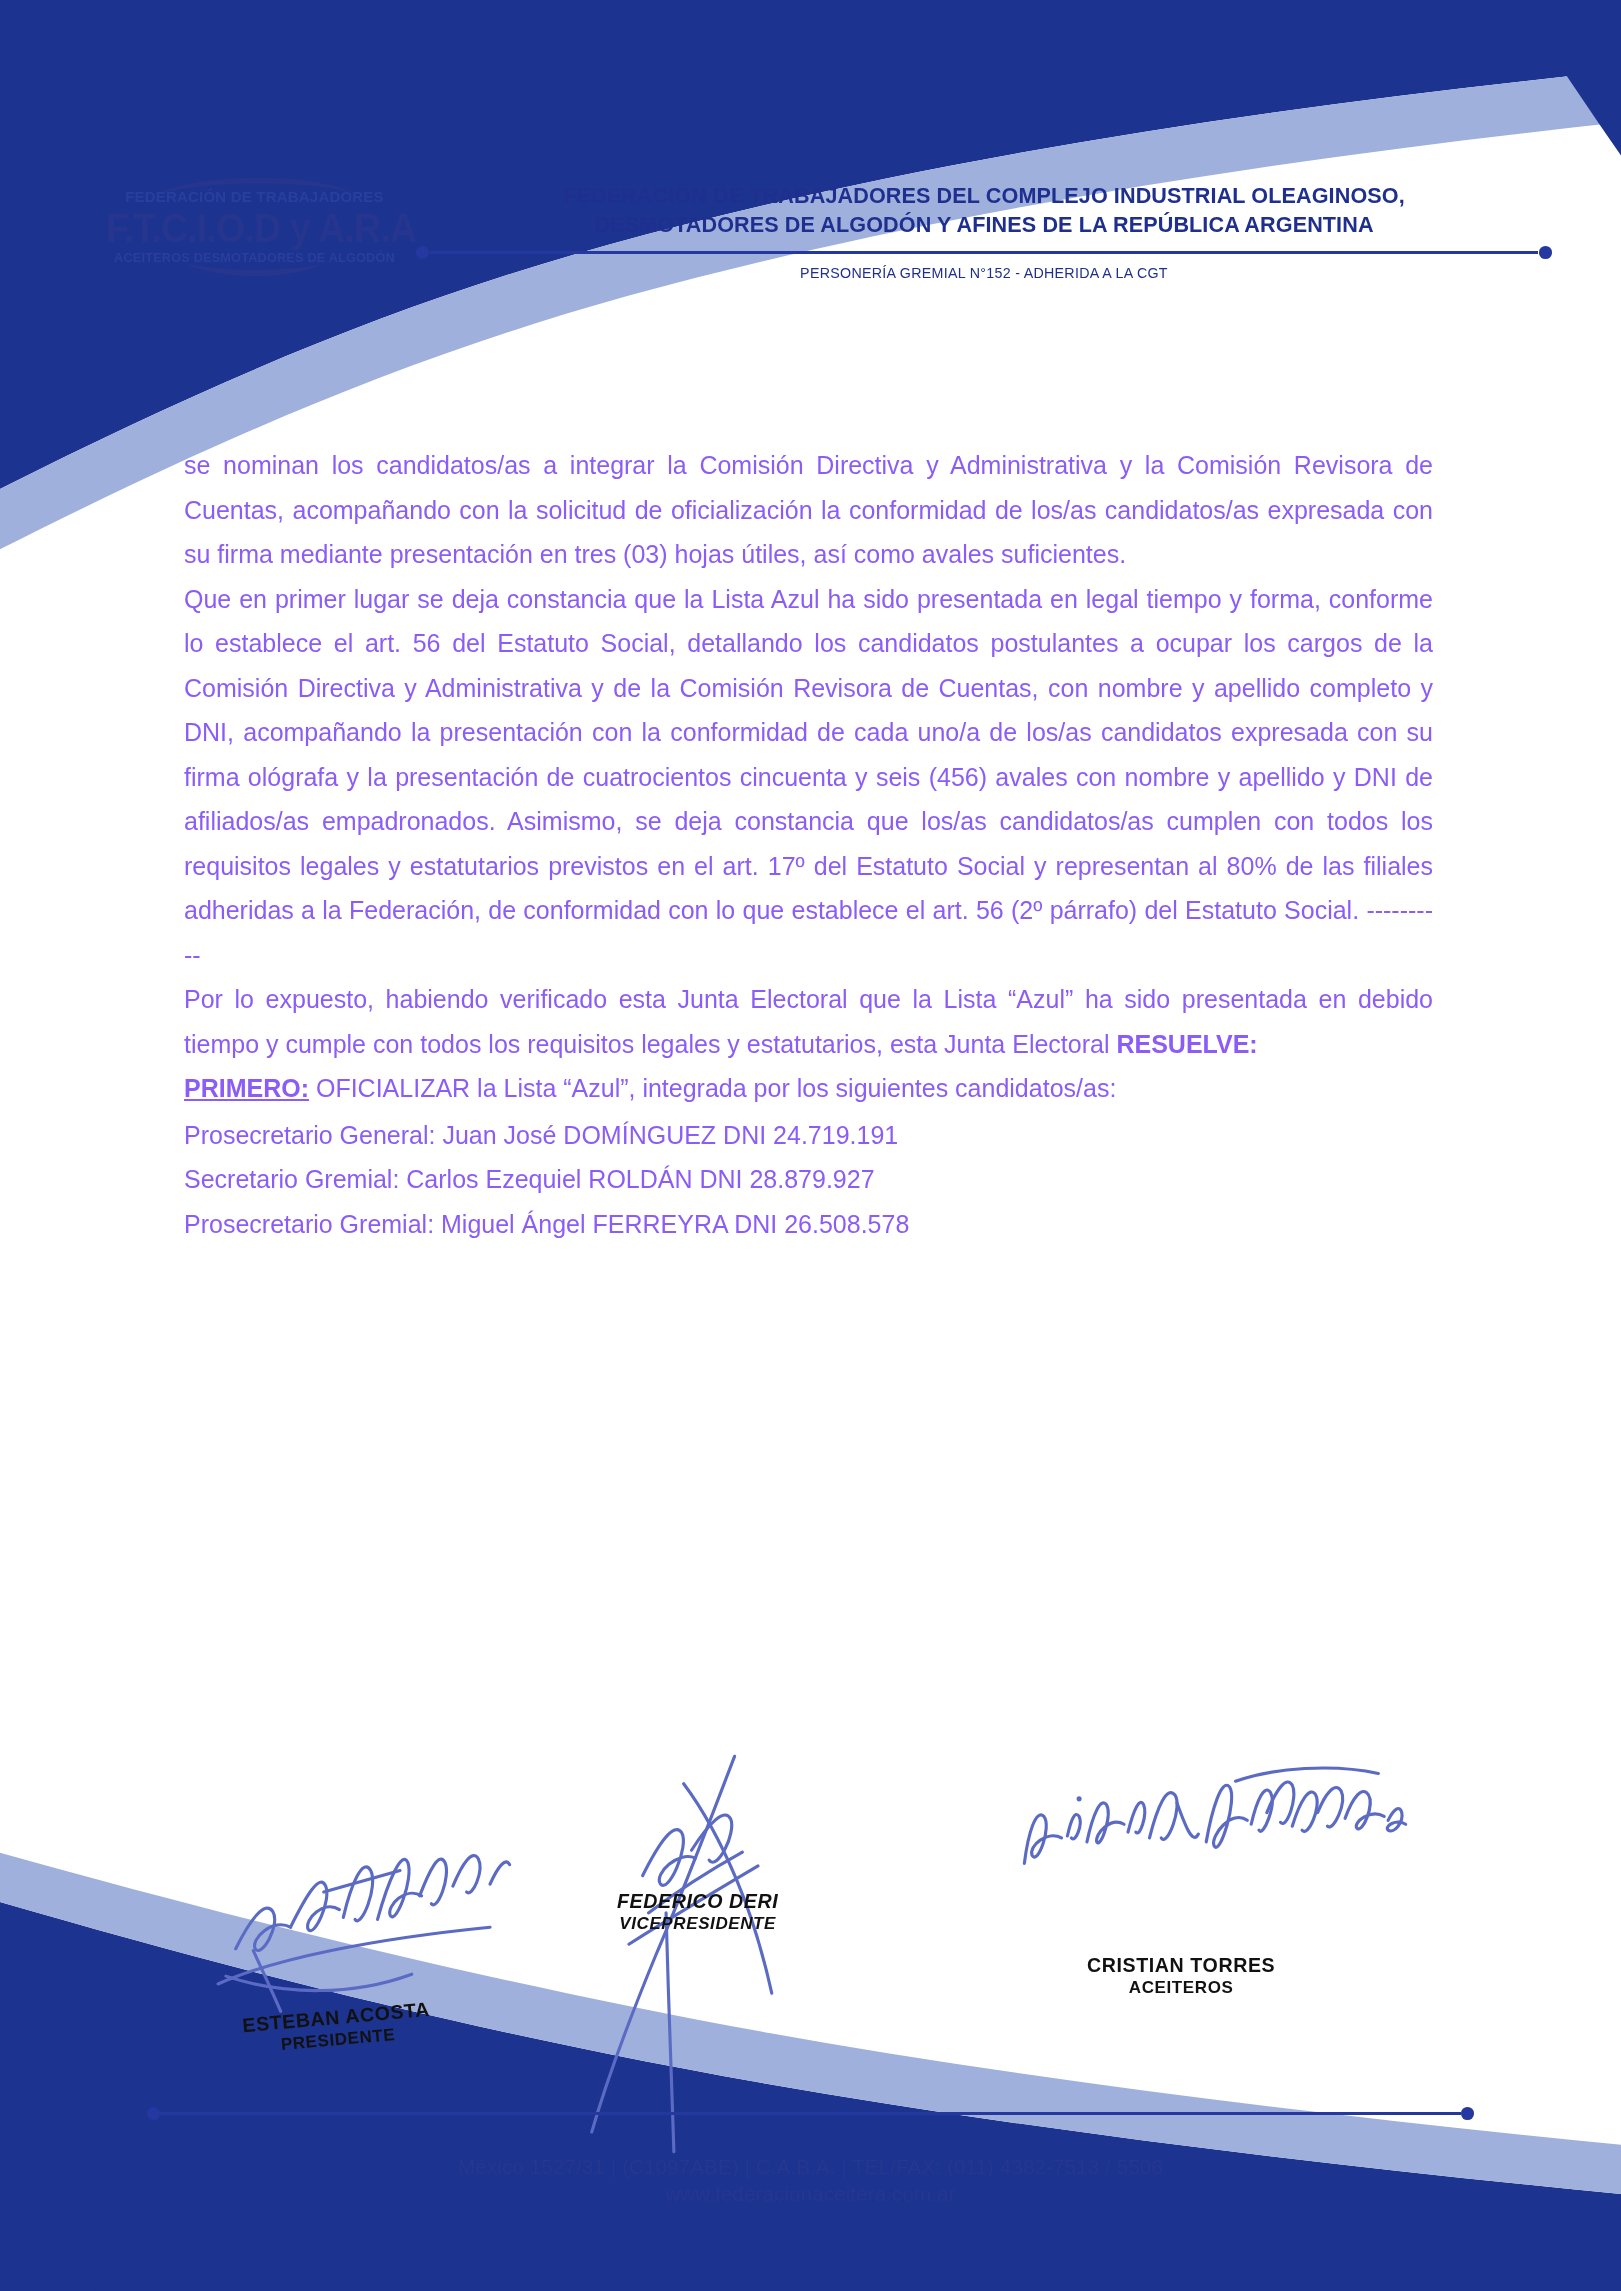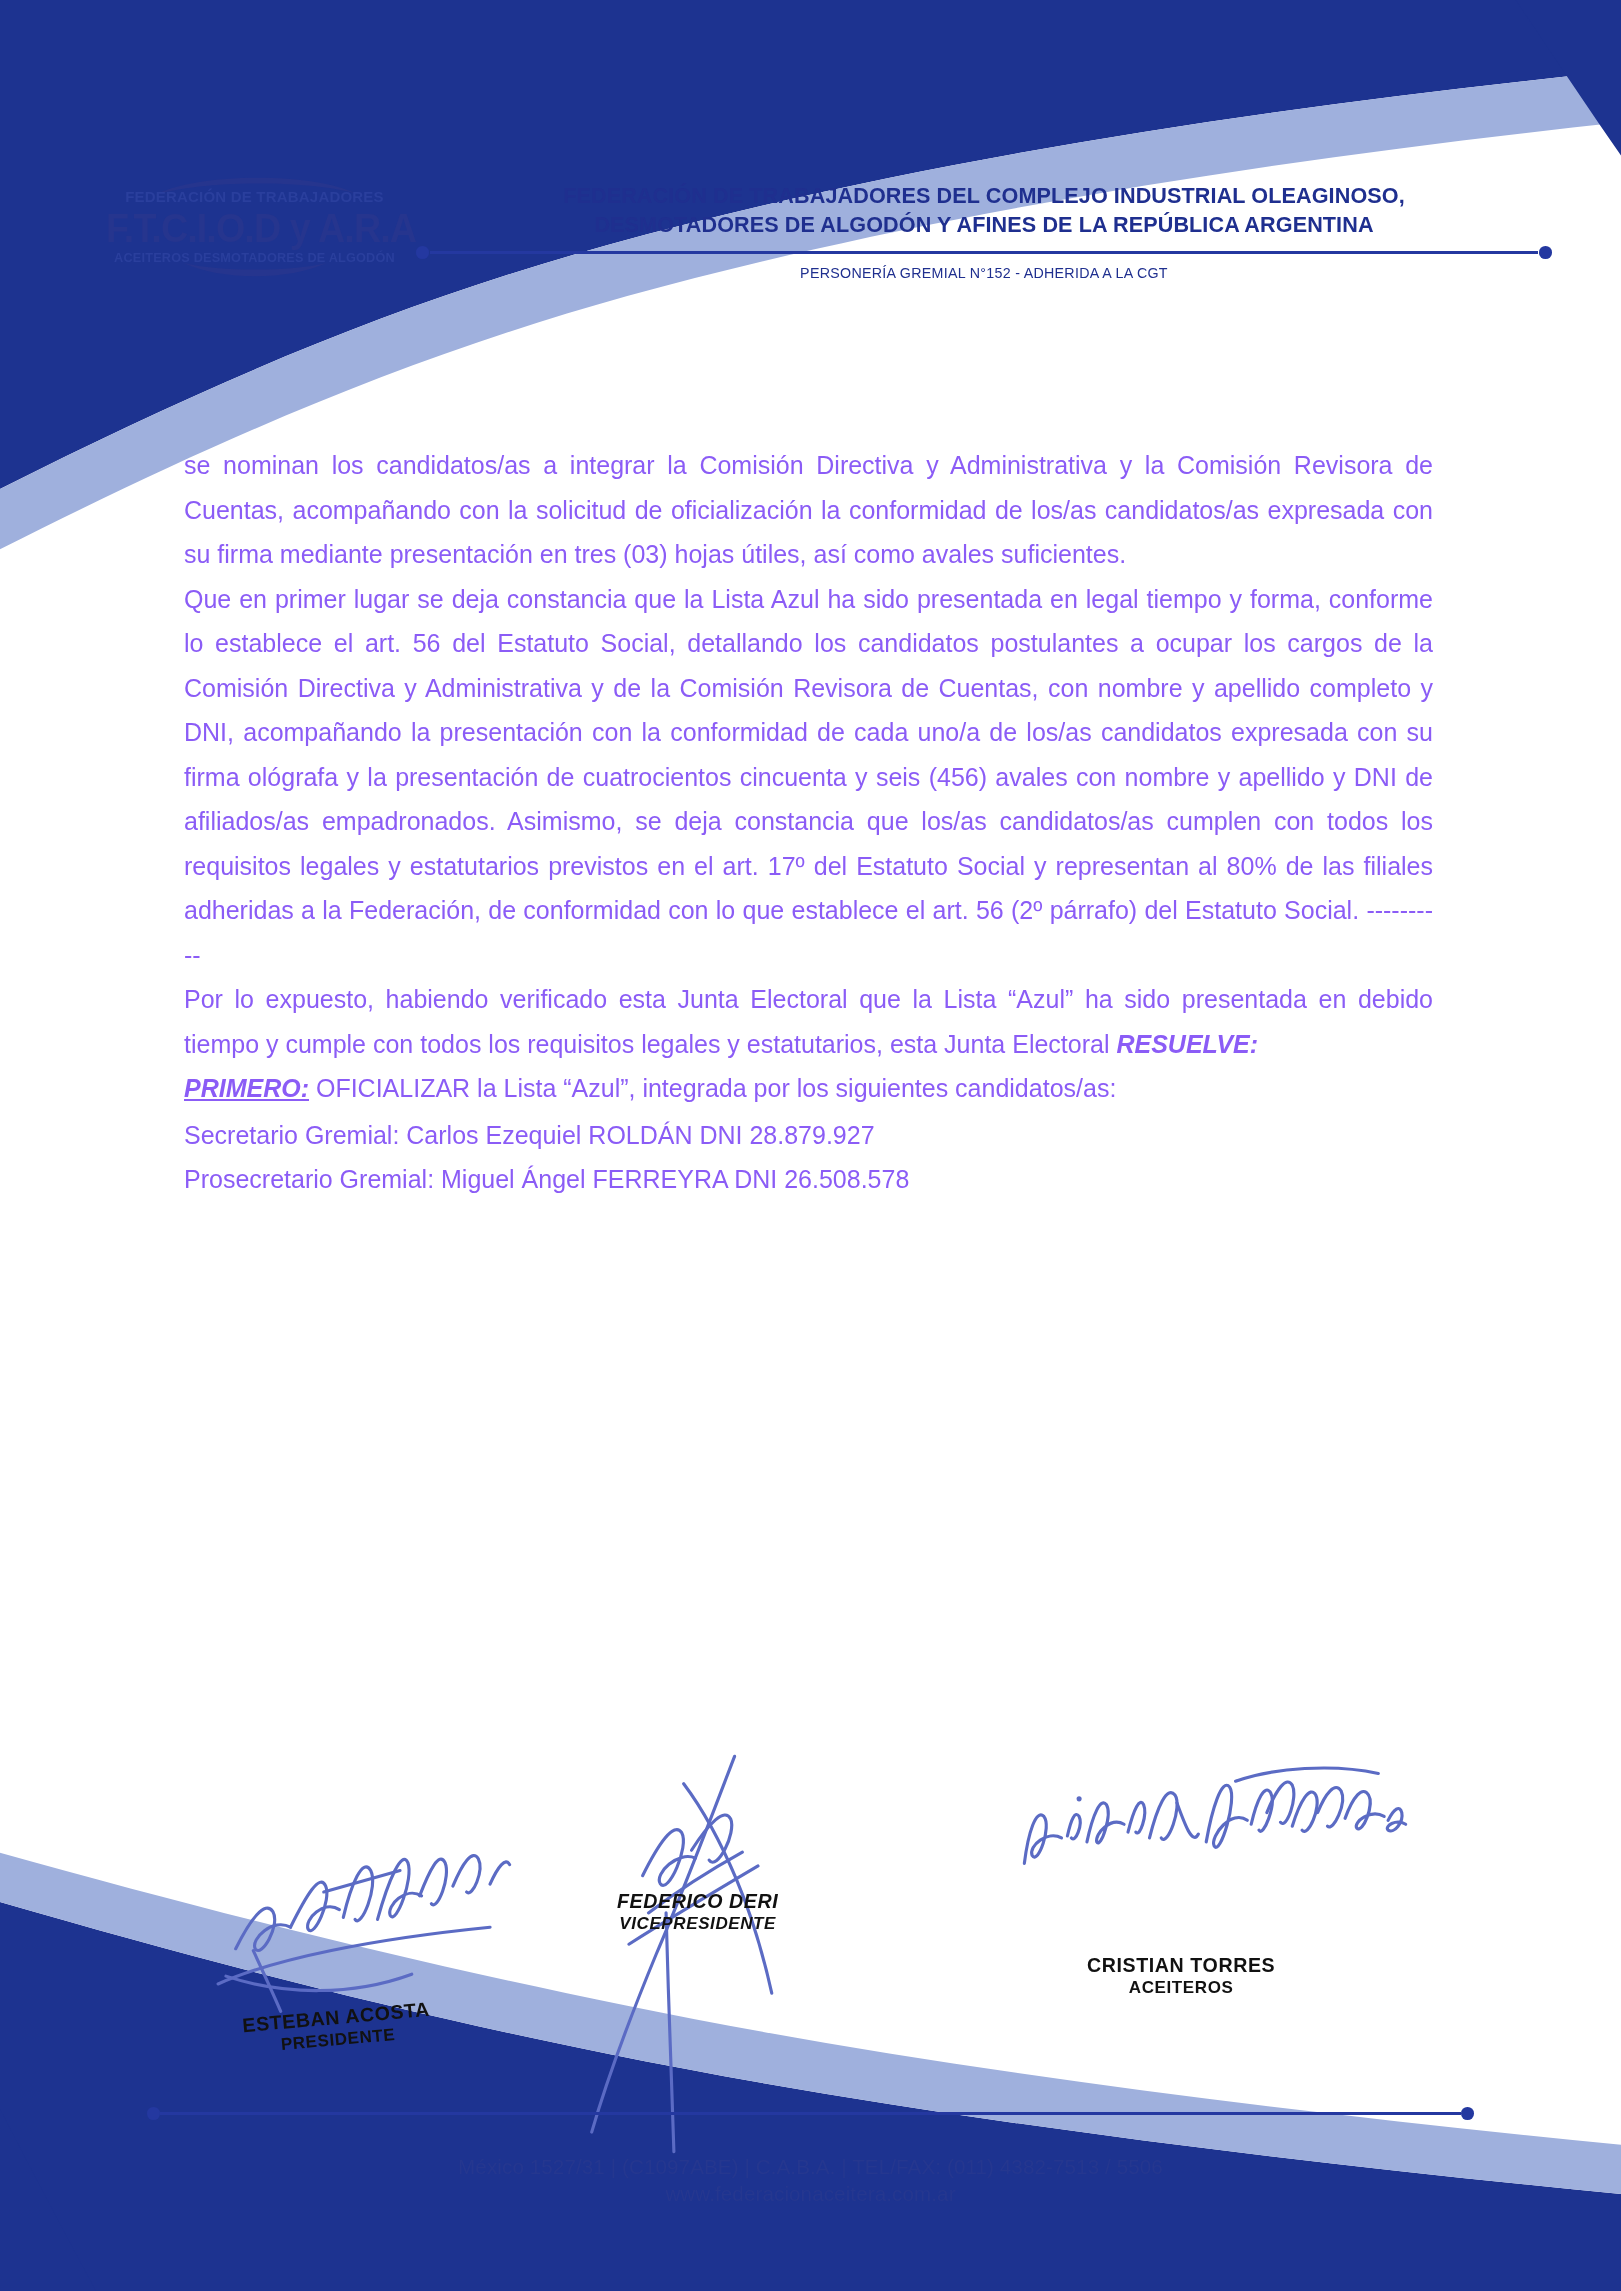--- a/index.html
+++ b/index.html
@@ -139,21 +139,21 @@
     width: 1249px;
     z-index: 3;
     color: #8b5cf6;
     font-size: 25px;
     line-height: 1.78;
   }
   .doc-body p { margin: 0; }
   .p-justify { text-align: justify; text-align-last: left; }
   .p-left    { text-align: left; }
   .u { text-decoration: underline; }
-  .b { font-weight: bold; font-style: italic; }
+  .b { font-weight: bold; }
 
   .roster { margin-top: 2px; }
   .roster .row { white-space: nowrap; }
 
   
   .signatures {
     position: absolute;
     top: 1792px;
     left: 0;
     width: 100%;
@@ -297,20 +297,21 @@
   <p class="p-justify">
     <span>Por lo expuesto, habiendo verificado esta Junta Electoral que la Lista “Azul” ha sido presentada en debido tiempo y cumple con todos los requisitos legales y estatutarios, esta Junta Electoral </span><span class="b">RESUELVE:</span>
   </p>
 
   <p class="p-left">
     <span class="b u">PRIMERO:</span><span> OFICIALIZAR la Lista “Azul”, integrada por los siguientes candidatos/as:</span>
   </p>
 
 
   <div class="roster">
+    <p class="row">Prosecretario General: Juan José DOMÍNGUEZ DNI 24.719.191</p>
     <p class="row">Secretario Gremial: Carlos Ezequiel ROLDÁN DNI 28.879.927</p>
     <p class="row">Prosecretario Gremial: Miguel Ángel FERREYRA DNI 26.508.578</p>
   </div>
 
 </main>
 
 <section class="signatures">
 
   <svg class="sig-ink" style="left:196px; top:9.8px; width:412px; height:225px;" viewBox="0 0 420 230">
     <g fill="none" stroke="#5b6bc4" stroke-width="3.2" stroke-linecap="round">

